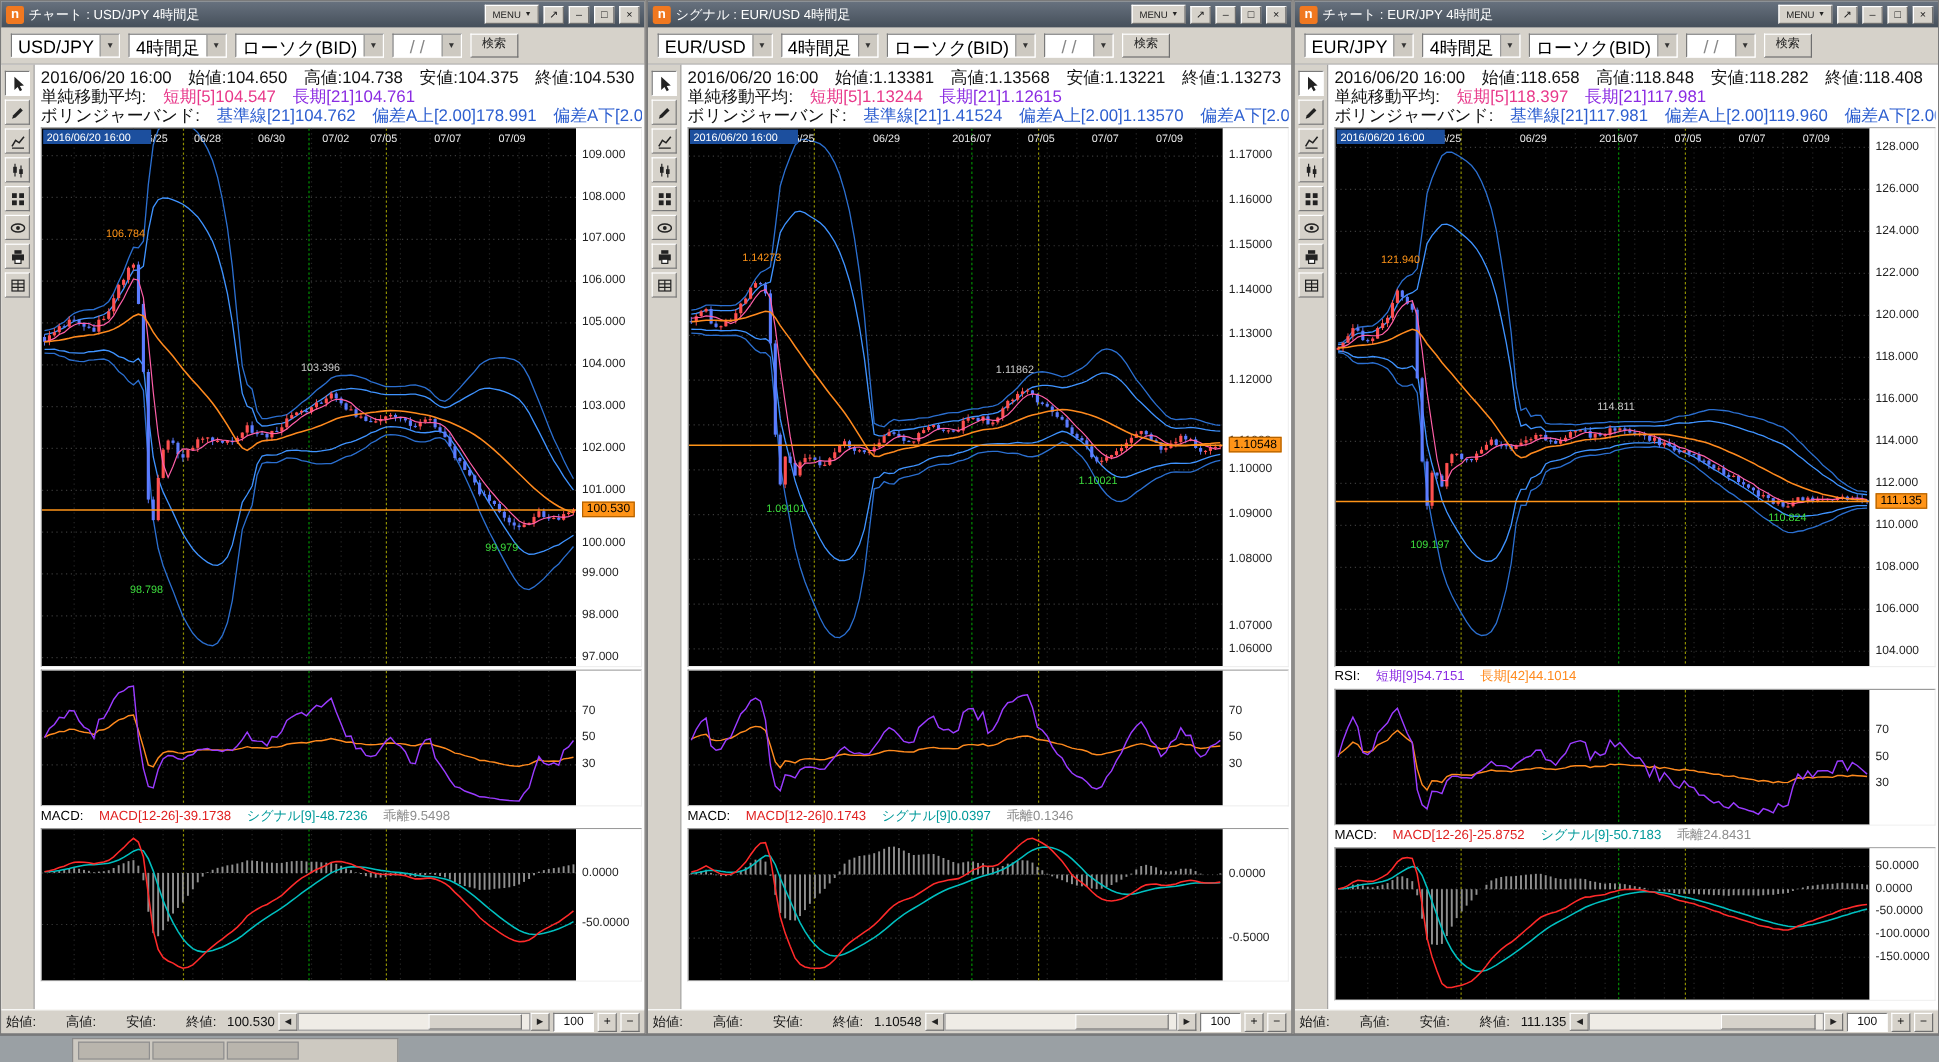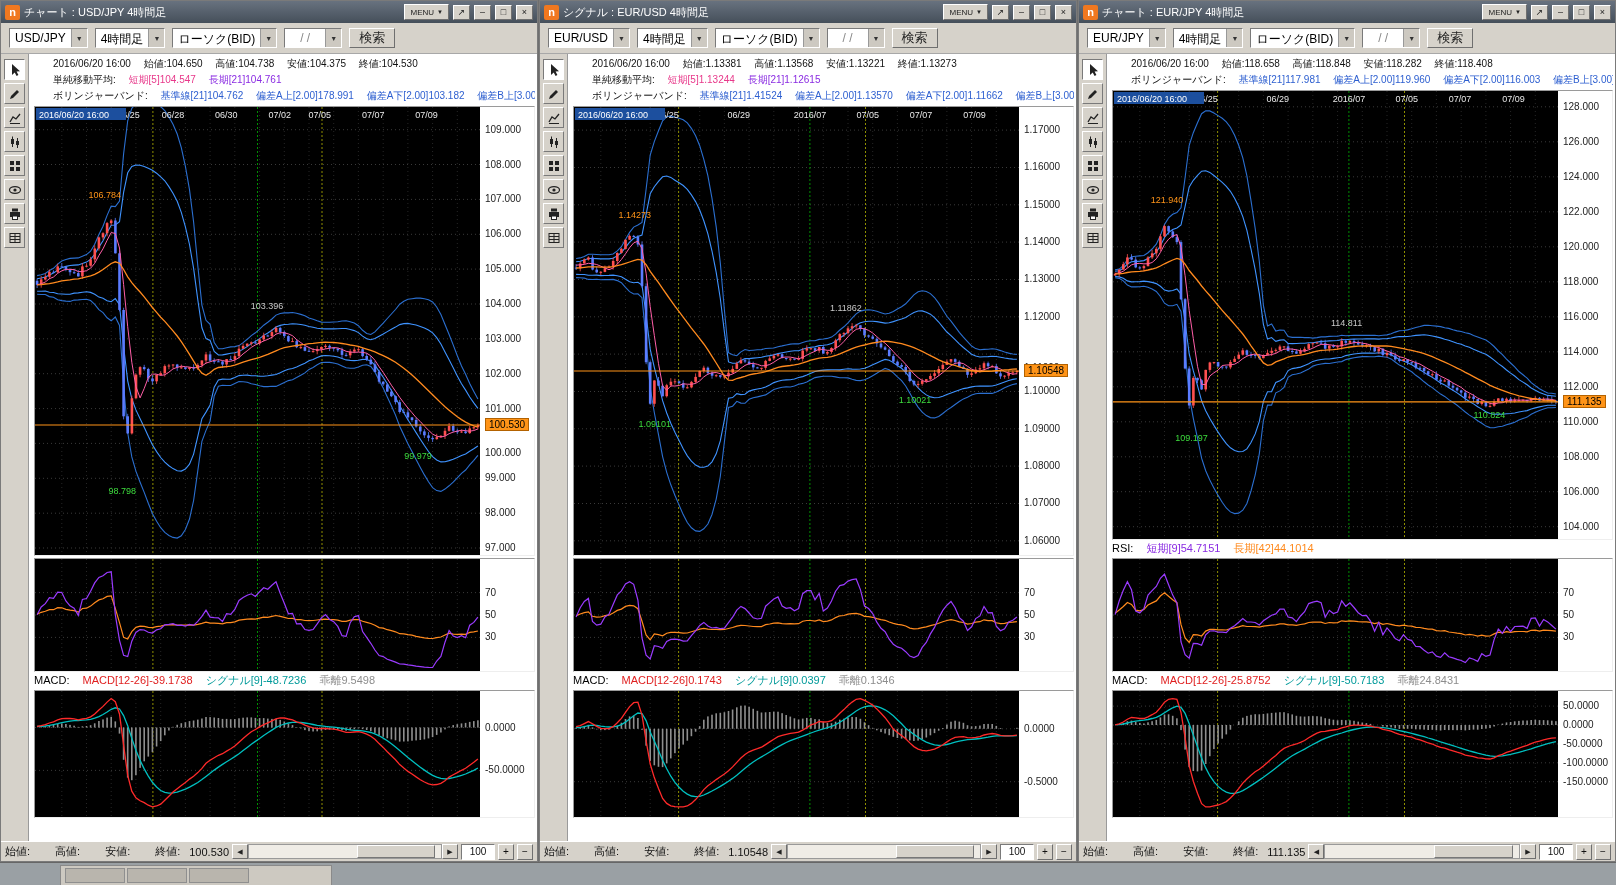--- a/index.html
+++ b/index.html
@@ -17,36 +17,36 @@
   .menu-btn { height:16px; background:#d6d2ca; border:1px solid; border-color:#fff #6f6f6f #6f6f6f #fff;
     font-size:8px; color:#222; display:flex; align-items:center; gap:3px; padding:0 5px; cursor:pointer; }
   .tb-btn { width:17px; height:15px; background:#d6d2ca; border:1px solid;
     border-color:#fff #6f6f6f #6f6f6f #fff; font-size:9px; line-height:13px; text-align:center;
     color:#222; cursor:pointer; }
   
   .toolbar { height:31px; flex:0 0 31px; display:flex; align-items:center; gap:7px;
     padding:0 8px; background:#d6d2ca; border-bottom:1px solid #a8a8a8; }
   .dd { display:flex; height:20px; border:1px solid; border-color:#7a7a7a #fff #fff #7a7a7a;
     background:#fff; align-items:stretch; cursor:pointer; }
-  .dd-val { padding:2px 5px; font-size:12px; white-space:nowrap; }
+  .dd-val { padding:2px 5px; font-size:15px; white-space:nowrap; }
   .dd-val.faint { color:#888; min-width:40px; text-align:center; }
   .dd-btn { width:16px; background:#cdc9c1; border-left:1px solid #999; font-size:7px; color:#333;
     display:flex; align-items:center; justify-content:center; }
   .btn3d { background:#d6d2ca; border:1px solid; border-color:#fff #6f6f6f #6f6f6f #fff;
-    font-size:13px; height:20px; padding:0 9px; cursor:pointer; color:#222; }
+    font-size:10px; height:20px; padding:0 9px; cursor:pointer; color:#222; }
   
   .wbody { flex:1; display:flex; background:#fff; min-height:0; }
   .side { width:28px; flex:0 0 28px; background:#d6d2ca; border-right:1px solid #9a9a9a;
     display:flex; flex-direction:column; align-items:center; padding-top:5px; gap:3px; }
   .sbtn { width:21px; height:21px; background:#d6d2ca; border:1px solid;
     border-color:#fff #7a7a7a #7a7a7a #fff; display:flex; align-items:center; justify-content:center; cursor:pointer; }
   .sbtn.pressed { background:#fff; border-color:#7a7a7a #fff #fff #7a7a7a; }
   .main { flex:1; display:flex; flex-direction:column; background:#fff; min-width:0;
     padding:2px 2px 2px 5px; overflow:hidden; }
-  .iline { font-size:10px; line-height:16px; white-space:nowrap; overflow:hidden; color:#111;margin-left:19px; }
+  .iline { font-size:14px; line-height:16px; white-space:nowrap; overflow:hidden; color:#111; }
   .sep { display:inline-block; width:10px; }
   .c-pink { color:#e8388a; } .c-purple { color:#8a2be2; } .c-blue { color:#2d5fd0; }
   .c-orange { color:#ff8a1e; } .c-red { color:#e02020; } .c-teal { color:#009a9a; } .c-gray { color:#8d8d8d; }
   .panel { border:1px solid; border-color:#9a9a9a #eee #eee #9a9a9a; margin-top:2px; background:#fff; }
   .prow { display:flex; }
   .prow svg { flex:1; min-width:0; display:block; background:#000; }
   .chart-svg { height:448px; } .rsi-svg { height:112px; } .macd-svg { height:126px; }
   .vaxis { width:54px; flex:0 0 54px; background:#fff; position:relative; font-size:10px; color:#222; }
   .vaxis span { position:absolute; left:5px; }
   .price-badge { position:absolute; left:1px; background:#ff9418; color:#000; font-size:10px;
@@ -1074,21 +1074,21 @@
                 <span style="top:17px">1.17000</span>
                 <span style="top:54px">1.16000</span>
                 <span style="top:92px">1.15000</span>
                 <span style="top:129px">1.14000</span>
                 <span style="top:166px">1.13000</span>
                 <span style="top:204px">1.12000</span>
                 <span style="top:255px">1.11000</span>
                 <span style="top:278px">1.10000</span>
                 <span style="top:316px">1.09000</span>
                 <span style="top:353px">1.08000</span>
-                <span style="top:390px">1.07000</span>
+                <span style="top:409px">1.07000</span>
                 <span style="top:428px">1.06000</span>
                 <span class="price-badge" style="top:257px">1.10548</span>
               </div>
         </div>
       </div>
 
       <div class="panel">
         <div class="prow">
           <svg class="rsi-svg">
                 <line x1="0" x2="445" y1="33.6" y2="33.6" stroke="#3a3a3a" stroke-dasharray="1 3"></line>
@@ -1381,20 +1381,25 @@
       </span>
     </div>
 
     <div class="main">
       <div class="iline">
         <span>2016/06/20 16:00</span><span class="sep"></span>
         <span>始値:</span><span>118.658</span><span class="sep"></span>
         <span>高値:</span><span>118.848</span><span class="sep"></span>
         <span>安値:</span><span>118.282</span><span class="sep"></span>
         <span>終値:</span><span>118.408</span>
+      </div>
+      <div class="iline">
+        <span>単純移動平均:</span><span class="sep"></span>
+        <span class="c-pink">短期[5]</span><span class="c-pink">118.397</span><span class="sep"></span>
+        <span class="c-purple">長期[21]</span><span class="c-purple">117.981</span>
       </div>
       <div class="iline">
         <span>ボリンジャーバンド:</span><span class="sep"></span>
         <span class="c-blue">基準線[21]</span><span class="c-blue">117.981</span><span class="sep"></span>
         <span class="c-blue">偏差A上[2.00]</span><span class="c-blue">119.960</span><span class="sep"></span>
         <span class="c-blue">偏差A下[2.00]</span><span class="c-blue">116.003</span><span class="sep"></span>
         <span class="c-blue">偏差B上[3.00]</span><span class="c-blue"></span>
       </div>
 
       <div class="panel">

